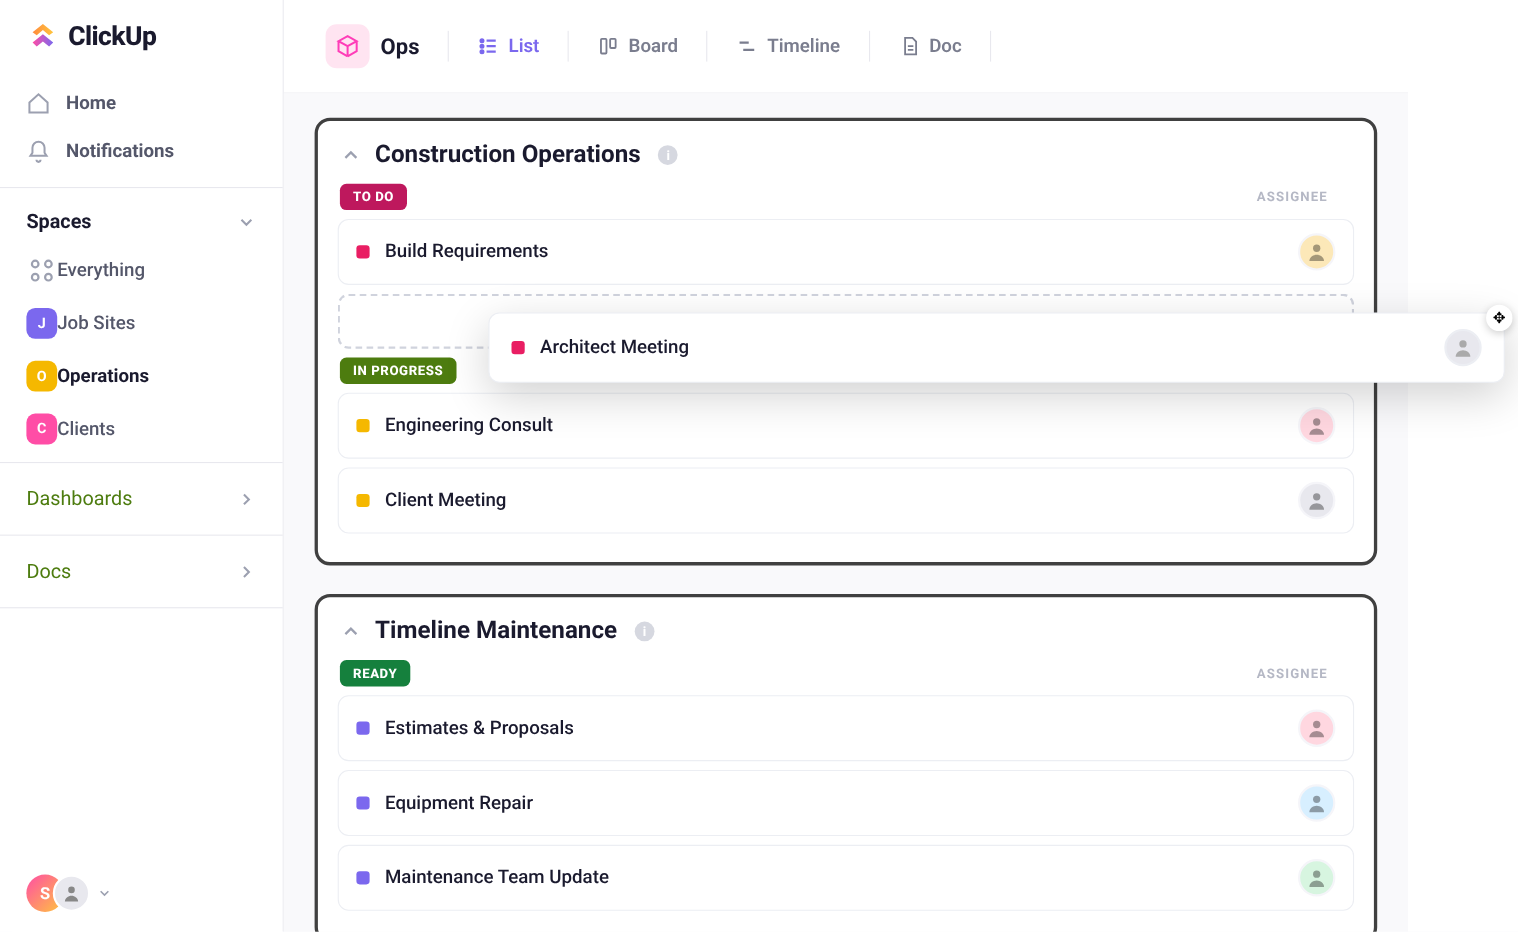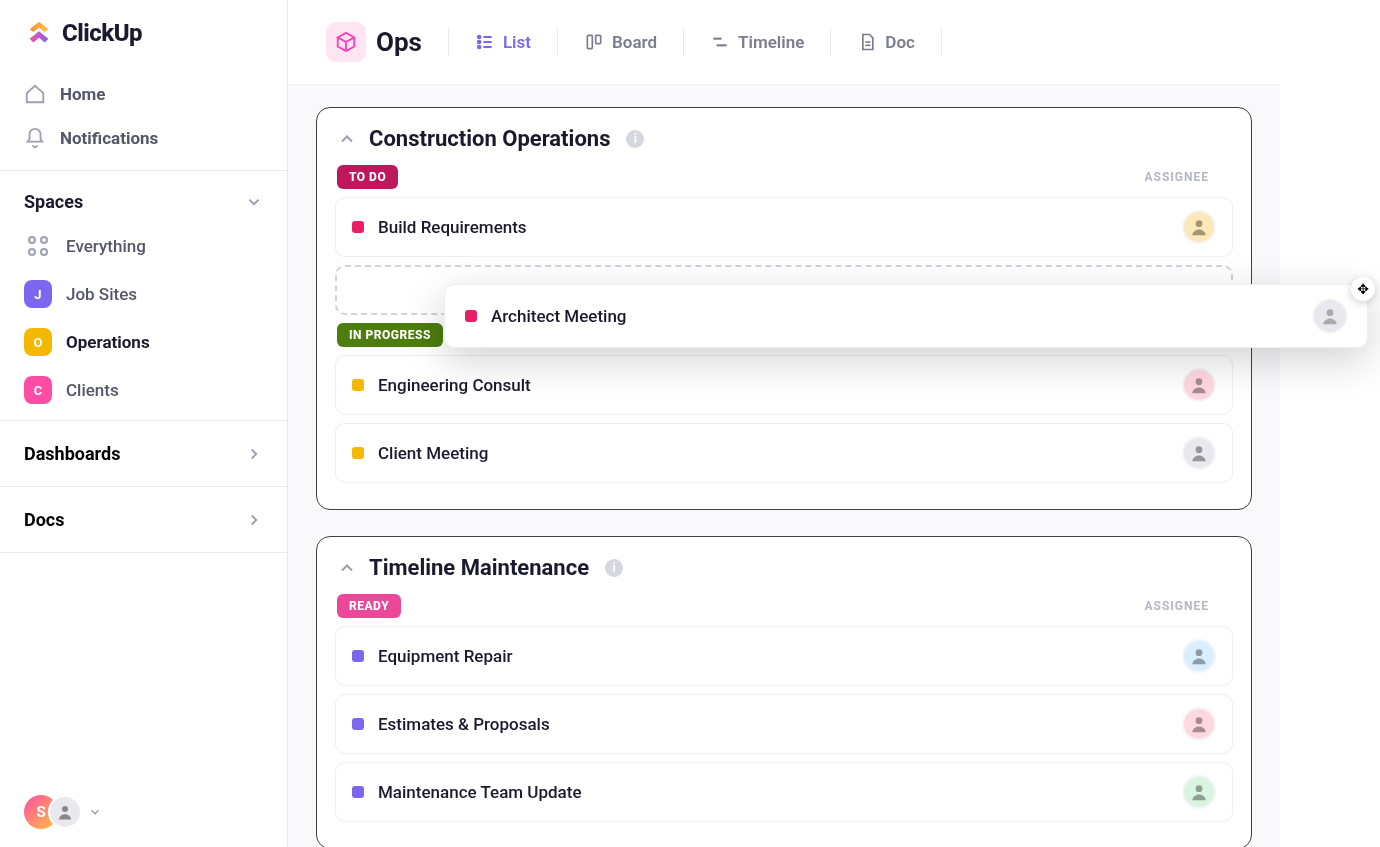--- a/index.html
+++ b/index.html
@@ -1,62 +1,62 @@
 <!DOCTYPE html>
 <html><head>
 <meta charset="utf-8">
 <style>
 * { margin:0; padding:0; box-sizing:border-box; font-family:-apple-system,BlinkMacSystemFont,"Segoe UI",Roboto,sans-serif; }
 body { background:#fff; width:1380px; height:847px; position:relative; overflow:hidden; }
 .app { display:flex; width:1280px; height:847px; background:#fff; border-radius:14px; overflow:visible; }
 
 
-.sidebar { width:288px; background:#fff; border-right:1px solid #e8e8ee; display:flex; flex-direction:column; padding-top:18px; }
+.sidebar { width:258px; background:#fff; border-right:1px solid #e8e8ee; display:flex; flex-direction:column; padding-top:18px; }
 .logo { display:flex; align-items:center; gap:8px; padding:0 24px 20px 24px; }
 .logo-mark { width:30px; height:30px; }
 .logo-text { font-size:24px; font-weight:800; color:#1a1a2e; letter-spacing:-0.5px; }
 .nav-group { padding:4px 0; }
 .nav-item { display:flex; align-items:center; gap:14px; padding:11px 24px; color:#54576a; font-size:17px; font-weight:700; cursor:pointer; }
 .nav-item .icon { width:22px; height:22px; color:#9ca0b0; flex-shrink:0; }
 .divider { height:1px; background:#e8e8ee; margin:6px 0; }
 .section-header { display:flex; align-items:center; justify-content:space-between; padding:14px 24px 10px 24px; font-size:18px; font-weight:700; color:#1a1a2e; }
 .chev { width:18px; height:18px; color:#9ca0b0; }
-.space-item { display:flex; align-items:center; gap:14px; padding:10px 24px; color:#54576a; font-size:17px; font-weight:500; cursor:pointer; }
+.space-item { display:flex; align-items:center; gap:0; padding:10px 24px; color:#54576a; font-size:17px; font-weight:500; cursor:pointer; }
 .space-item.active { color:#1a1a2e; font-weight:700; }
 .space-badge { width:28px; height:28px; border-radius:8px; display:flex; align-items:center; justify-content:center; font-size:13px; font-weight:700; color:#fff; }
 .badge-grid { width:28px; height:28px; display:grid; grid-template-columns:1fr 1fr; gap:4px; padding:4px; }
 .badge-grid span { border:2px solid #9ca0b0; border-radius:50%; }
-.footer-section { display:flex; align-items:center; justify-content:space-between; padding:16px 24px; color:#000000; font-size:18px; font-weight:700; cursor:pointer; }
+.footer-section { display:flex; align-items:center; justify-content:space-between; padding:16px 24px; color:#4d7c0f; font-size:18px; font-weight:400; cursor:pointer; }
 .user-footer { margin-top:auto; padding:18px 24px; display:flex; align-items:center; gap:6px; }
 .user-stack { display:flex; align-items:center; }
 .avatar { width:34px; height:34px; border-radius:50%; display:flex; align-items:center; justify-content:center; font-weight:700; font-size:15px; }
 
 
 .main { flex:1; display:flex; flex-direction:column; background:#fff; }
 .topbar { display:flex; align-items:center; gap:0; padding:16px 28px; border-bottom:1px solid #f0f0f4; }
 .ops-chip { display:flex; align-items:center; gap:10px; padding:6px 10px; }
 .ops-icon-box { width:40px; height:40px; border-radius:10px; background:#ffe4f1; display:flex; align-items:center; justify-content:center; color:#ff3db8; }
-.ops-name { font-size:26px; font-weight:700; color:#1a1a2e; }
+.ops-name { font-size:20px; font-weight:700; color:#1a1a2e; }
 .vsep { width:1px; height:28px; background:#e8e8ee; margin:0 16px; }
 .view-tab { display:flex; align-items:center; gap:8px; padding:8px 10px; font-size:17px; font-weight:600; color:#7a7d8e; cursor:pointer; }
 .view-tab.active { color:#7b68ee; }
 .view-tab .icon { width:20px; height:20px; }
 
 .content { flex:1; padding:22px 28px; background:#f9f9fb; overflow:visible; }
 
-.panel { background:#fff; border:1px solid #404040; border-radius:14px; padding:18px 0 18px 0; margin-bottom:26px; overflow:visible; }
+.panel { background:#fff; border:3px solid #404040; border-radius:14px; padding:18px 0 18px 0; margin-bottom:26px; overflow:visible; }
 .panel-head { display:flex; align-items:center; gap:12px; padding:0 20px 14px 20px; }
 .collapse-btn { width:20px; height:20px; color:#9ca0b0; cursor:pointer; }
 .panel-title { font-size:22px; font-weight:700; color:#1a1a2e; }
 .info-dot { width:18px; height:18px; border-radius:50%; background:#d6d8e0; color:#fff; display:flex; align-items:center; justify-content:center; font-size:12px; font-weight:700; margin-left:4px; }
 .status-row { display:flex; align-items:center; justify-content:space-between; padding:0 20px 8px 20px; }
 .status-pill { padding:5px 12px; border-radius:6px; font-size:12px; font-weight:800; letter-spacing:0.5px; color:#fff; }
 .pill-todo { background:#be185d; }
 .pill-progress { background:#4d7c0f; }
-.pill-ready { background:#ec4899;text-align:right; }
+.pill-ready { background:#15803d;text-align:right; }
 .col-label { font-size:12px; font-weight:700; letter-spacing:1px; color:#b5b8c5; margin-right:22px; }
 .task-row { display:flex; justify-content:space-between; background:#fff; border:1px solid #eceef3; border-radius:10px; margin:0 18px 8px 18px; padding:12px 16px; }
 .task-left { display:flex; align-items:center; gap:14px; }
 .status-sq { width:12px; height:12px; border-radius:3px; }
 .sq-pink { background:#e91e63; }
 .sq-yellow { background:#f5b800; }
 .sq-purple { background:#7b68ee; }
 .task-title { font-size:17px; font-weight:500; color:#1a1a2e; }
 .task-avatar { width:34px; height:34px; border-radius:50%; }
 
@@ -283,35 +283,35 @@
     <span class="panel-title">Timeline Maintenance</span>
     <span class="info-dot">i</span>
   </div>
             <div class="status-row">
       <span class="status-pill pill-ready">READY</span>
       <span class="col-label">ASSIGNEE</span>
     </div>
             <div class="task-row">
         <div class="task-left">
           <div class="status-sq sq-purple"></div>
+          <span class="task-title">Estimates &amp; Proposals</span>
+        </div>
+        <div class="task-avatar" style="background:#ffd7e0;display:flex;align-items:center;justify-content:center;border:2px solid #f5f5f9">
+          <svg viewBox="0 0 24 24" width="20" height="20" fill="rgba(0,0,0,0.35)">
+                  <circle cx="12" cy="8" r="4"></circle>
+                  <path d="M4 22c0-4 4-7 8-7s8 3 8 7"></path>
+                </svg>
+        </div>
+      </div>
+            <div class="task-row">
+        <div class="task-left">
+          <div class="status-sq sq-purple"></div>
           <span class="task-title">Equipment Repair</span>
         </div>
         <div class="task-avatar" style="background:#d7efff;display:flex;align-items:center;justify-content:center;border:2px solid #f5f5f9">
-          <svg viewBox="0 0 24 24" width="20" height="20" fill="rgba(0,0,0,0.35)">
-                  <circle cx="12" cy="8" r="4"></circle>
-                  <path d="M4 22c0-4 4-7 8-7s8 3 8 7"></path>
-                </svg>
-        </div>
-      </div>
-            <div class="task-row">
-        <div class="task-left">
-          <div class="status-sq sq-purple"></div>
-          <span class="task-title">Estimates &amp; Proposals</span>
-        </div>
-        <div class="task-avatar" style="background:#ffd7e0;display:flex;align-items:center;justify-content:center;border:2px solid #f5f5f9">
           <svg viewBox="0 0 24 24" width="20" height="20" fill="rgba(0,0,0,0.35)">
                   <circle cx="12" cy="8" r="4"></circle>
                   <path d="M4 22c0-4 4-7 8-7s8 3 8 7"></path>
                 </svg>
         </div>
       </div>
             <div class="task-row">
         <div class="task-left">
           <div class="status-sq sq-purple"></div>
           <span class="task-title">Maintenance Team Update</span>

